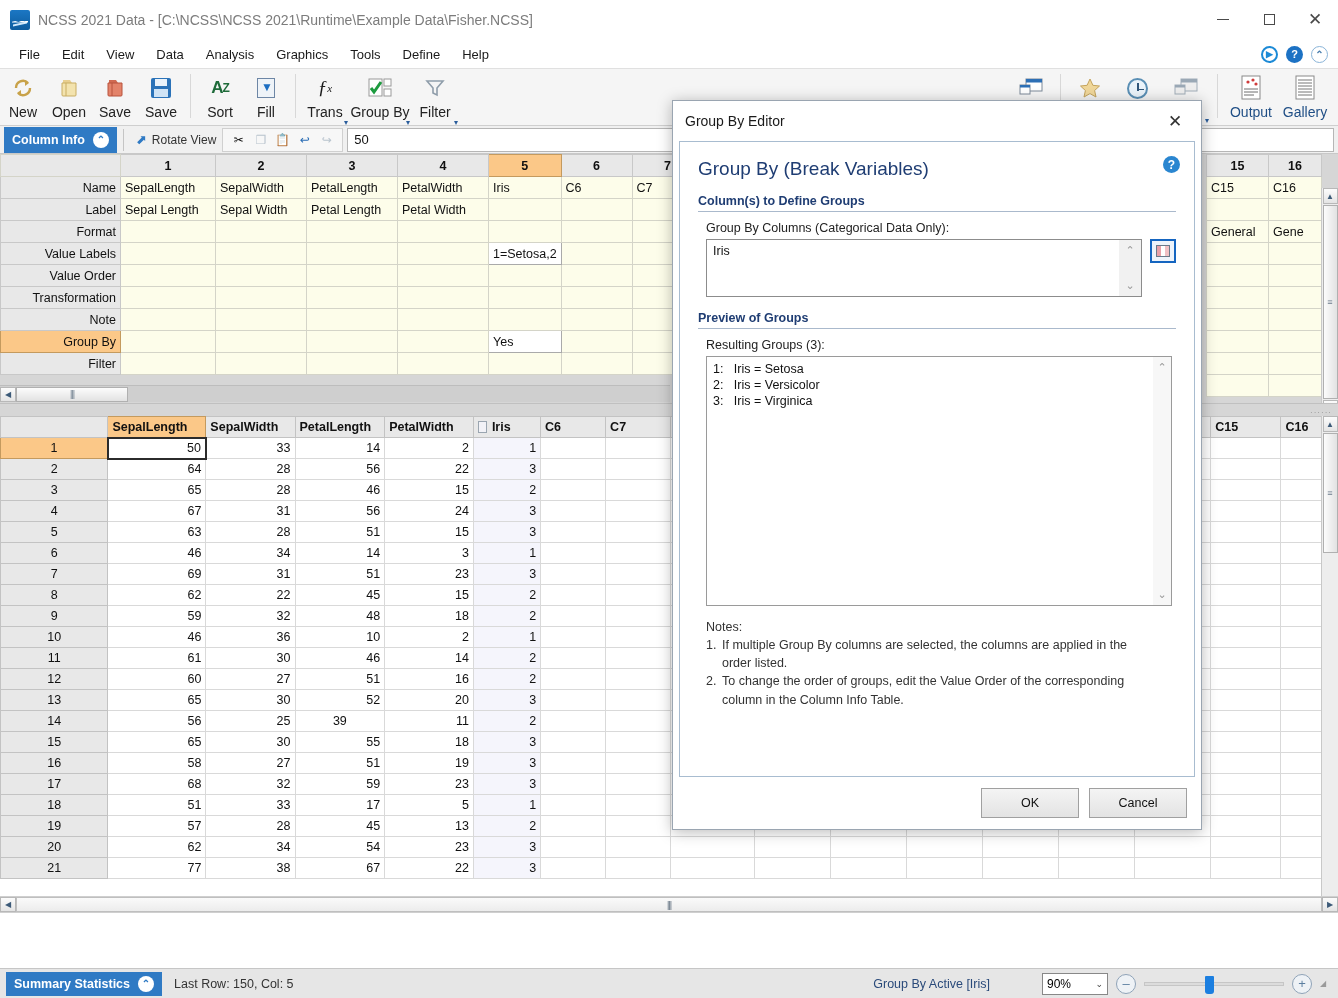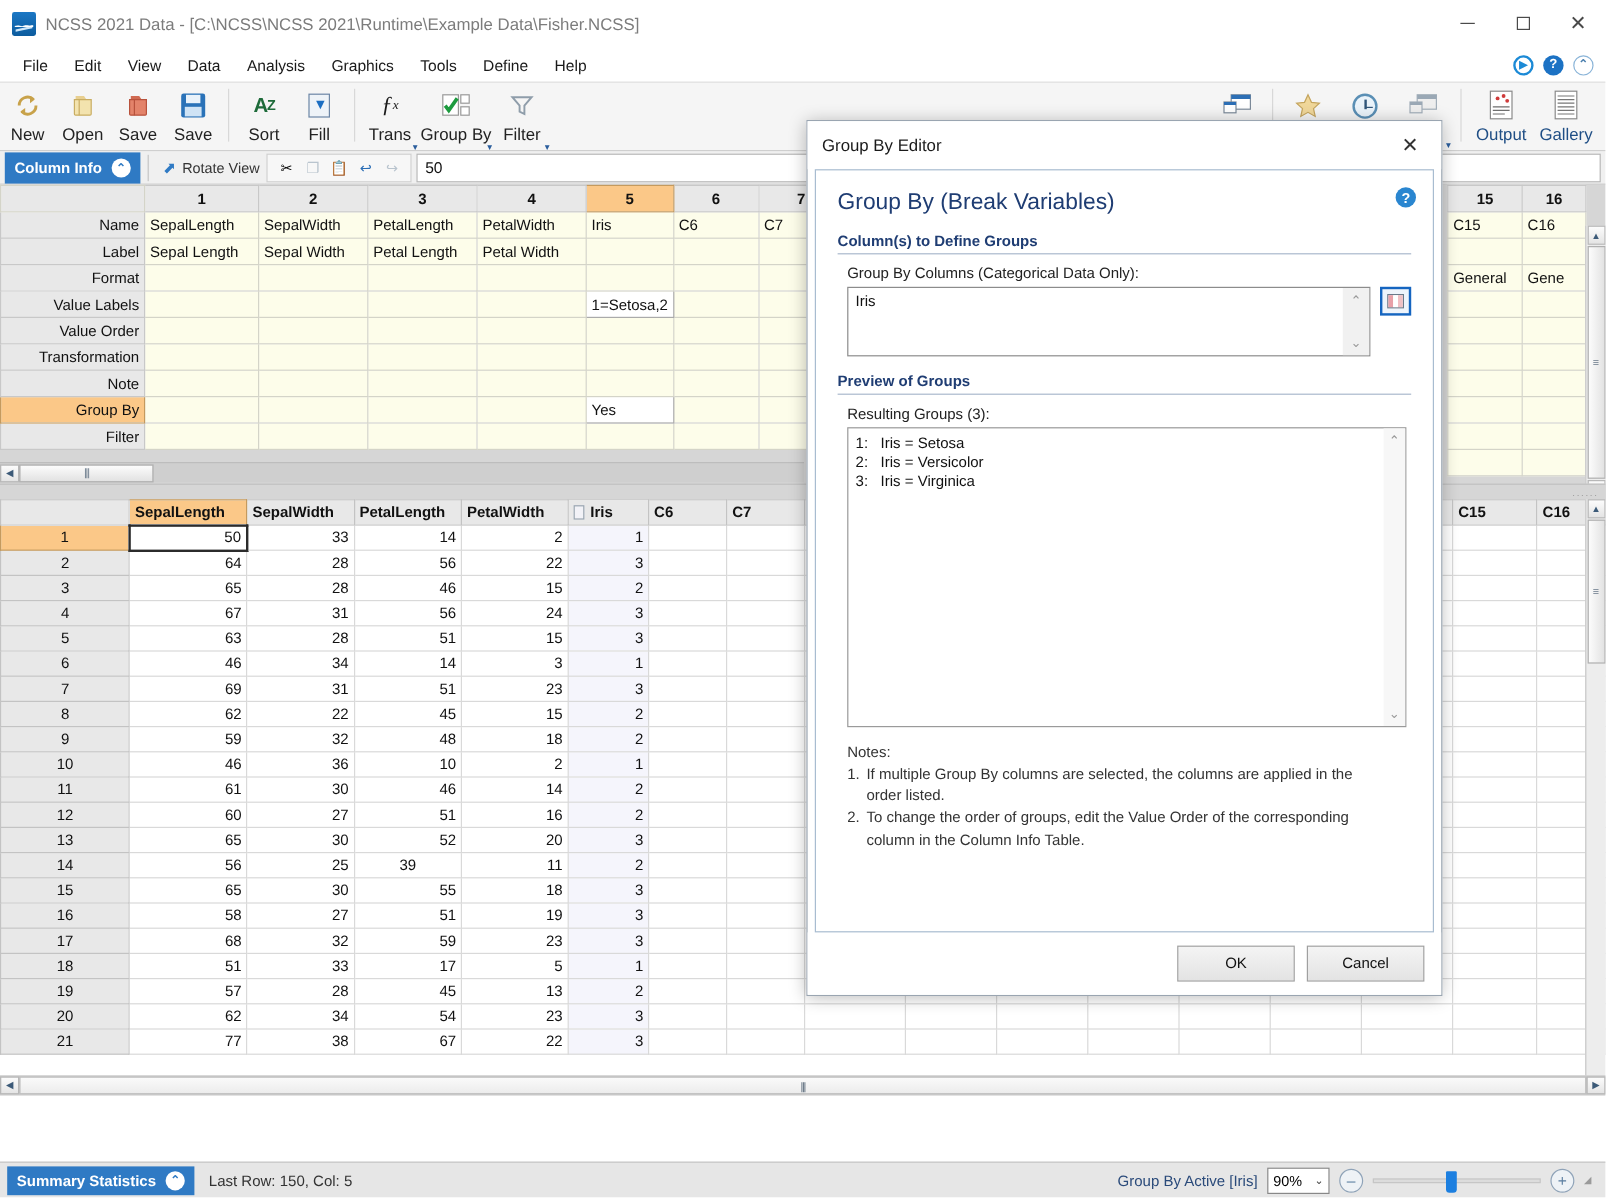--- a/index.html
+++ b/index.html
@@ -165,22 +165,22 @@
     background:#e6e6e6; border-top:1px solid #c6c6c6;
     display:flex; align-items:center; padding:0 6px;
   }
   .ss-tab { background:#2f7ac4; color:#fff; font-weight:bold; font-size:12.5px;
     height:24px; padding:0 8px; display:flex; align-items:center; gap:8px; }
   .ss-tab .chev { width:16px;height:16px;border-radius:50%;background:#fff;color:#2f7ac4;
     display:flex;align-items:center;justify-content:center;font-size:10px;font-weight:bold; }
   .status-text { margin-left:12px; font-size:12.5px; color:#333; }
   .status-right { margin-left:auto; display:flex; align-items:center; gap:8px; }
   .grpactive { color:#2a4a7a; font-size:12.5px; }
-  .zoom-select { width:52px; height:22px; border:1px solid #888; background:#fff;
-    display:flex; align-items:center; justify-content:space-between; padding:0 4px; font-size:12px;}
+  .zoom-select { width:66px; height:22px; border:1px solid #888; background:#fff;
+    display:flex; align-items:center; justify-content:space-between; padding:0 4px; font-size:12px;margin-left:44px;}
   .zbtn { width:20px;height:20px;border-radius:50%;border:1.5px solid #8fa3b8;color:#5b7ea0;
     display:flex;align-items:center;justify-content:center;font-size:13px;background:#eef2f6;}
   .ztrack { width:140px; height:4px; background:#dcdcdc; border:1px solid #c6c6c6; position:relative; }
   .zthumb { position:absolute; top:-7px; left:60px; width:9px; height:18px; background:#1c7fe0;
      border-radius:1px 1px 3px 3px; }
 
   
   .dialog {
     position:absolute; left:672px; top:100px; width:530px; height:730px;
     background:#ffffff; border:1px solid #9aa5b1;

